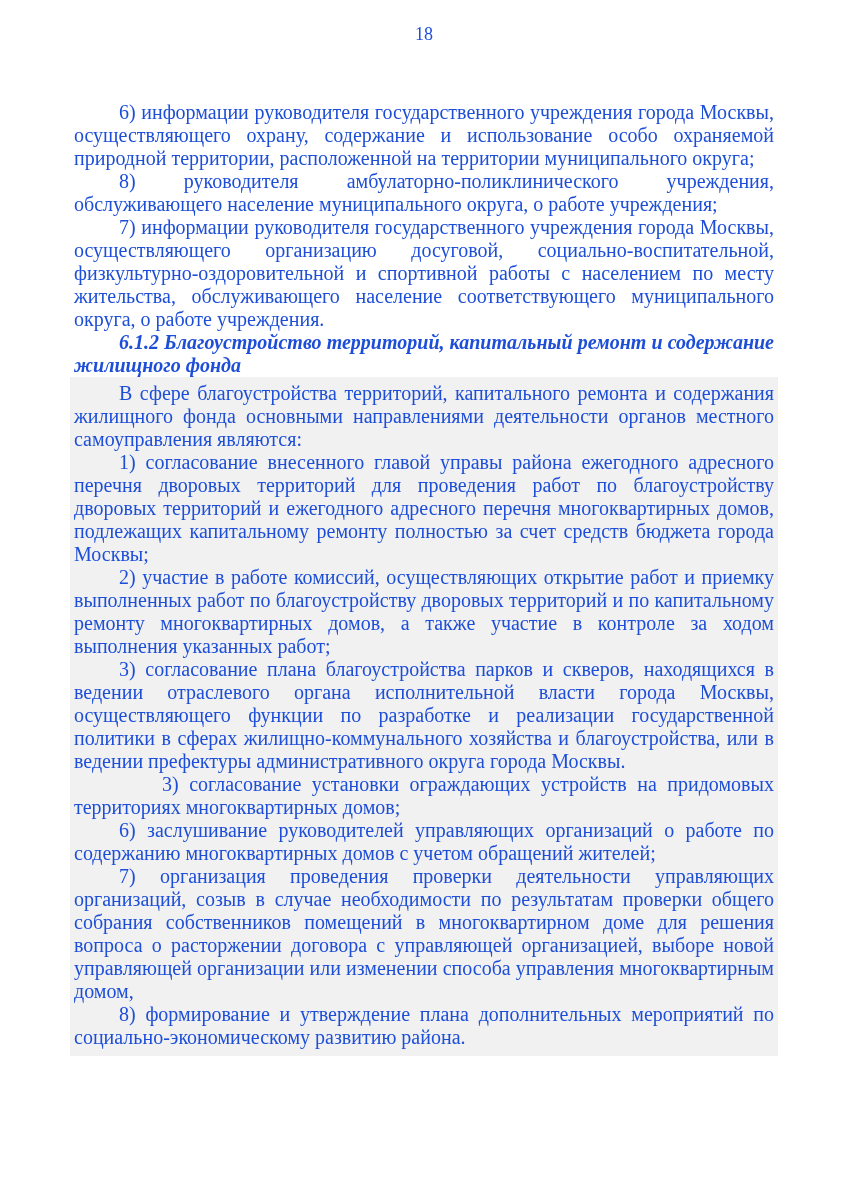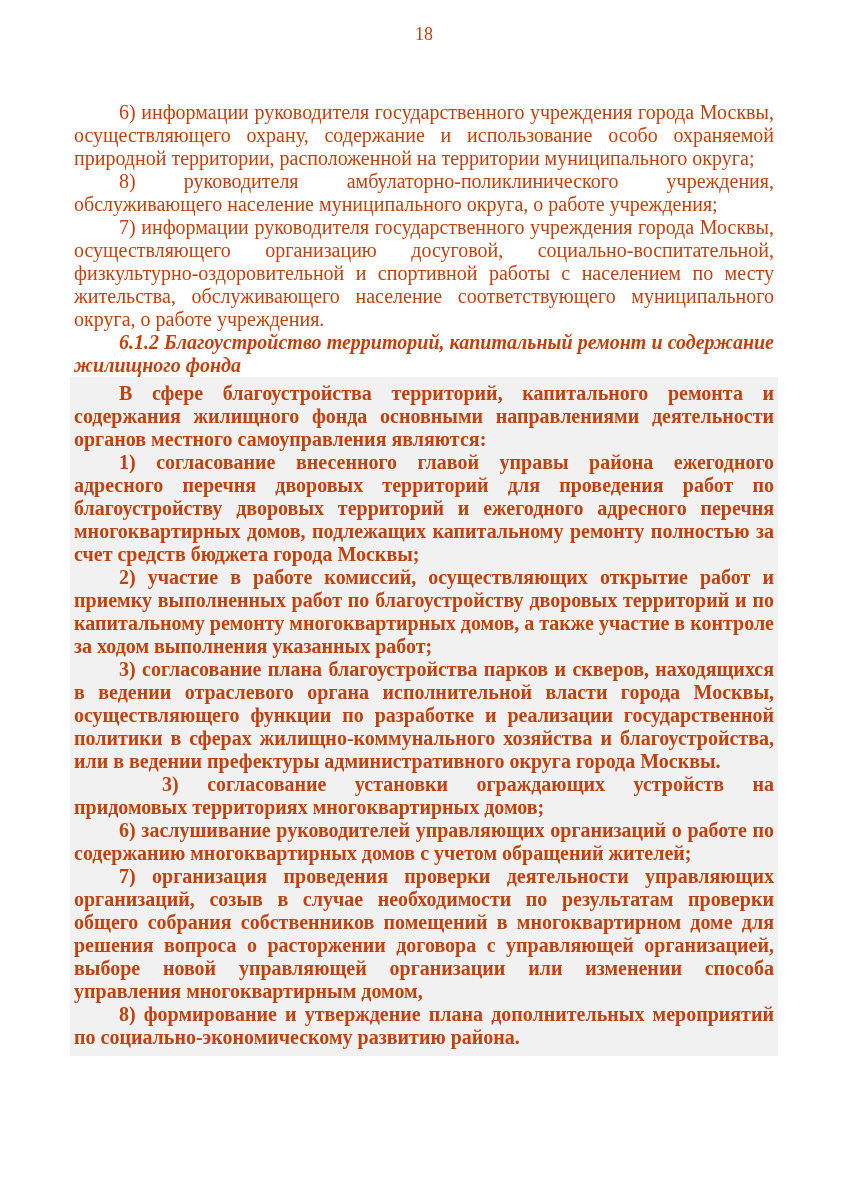--- a/index.html
+++ b/index.html
@@ -44,35 +44,35 @@
     text-align:justify;
   }
   .highlight {
     margin:0 -4px;
     padding:5px 4px 7px 4px;
   }
 </style>
 </head>
 <body>
 
-<div class="page" style="color: #c2410c; background: rgb(255, 255, 255);">
+<div class="page" style="color: #1d4ed8; background: rgb(255, 255, 255);">
 
   <div class="pagenum">18</div>
 
   <div class="content">
 
     <p class="first-para">6) информации руководителя государственного учреждения города Москвы, осуществляющего охрану, содержание и использование особо охраняемой природной территории, расположенной на территории муниципального округа;</p>
 
     <p>8) руководителя амбулаторно-поликлинического учреждения, обслуживающего население муниципального округа, о работе учреждения;</p>
 
     <p>7) информации руководителя государственного учреждения города Москвы, осуществляющего организацию досуговой, социально-воспитательной, физкультурно-оздоровительной и спортивной работы с населением по месту жительства, обслуживающего население соответствующего муниципального округа, о работе учреждения.</p>
 
     <p class="heading">6.1.2 Благоустройство территорий, капитальный ремонт и содержание жилищного фонда</p>
 
-    <div class="highlight" id="hl-block" style="background: rgb(241, 241, 241); font-weight: bold;">
+    <div class="highlight" id="hl-block" style="background: rgb(241, 241, 241);">
 
       <p>В сфере благоустройства территорий, капитального ремонта и содержания жилищного фонда основными направлениями деятельности органов местного самоуправления являются:</p>
 
       <p>1) согласование внесенного главой управы района ежегодного адресного перечня дворовых территорий для проведения работ по благоустройству дворовых территорий и ежегодного адресного перечня многоквартирных домов, подлежащих капитальному ремонту полностью за счет средств бюджета города Москвы;</p>
 
       <p>2) участие в работе комиссий, осуществляющих открытие работ и приемку выполненных работ по благоустройству дворовых территорий и по капитальному ремонту многоквартирных домов, а также участие в контроле за ходом выполнения указанных работ;</p>
 
       <p>3) согласование плана благоустройства парков и скверов, находящихся в ведении отраслевого органа исполнительной власти города Москвы, осуществляющего функции по разработке и реализации государственной политики в сферах жилищно-коммунального хозяйства и благоустройства, или в ведении префектуры административного округа города Москвы.</p>
 
 

